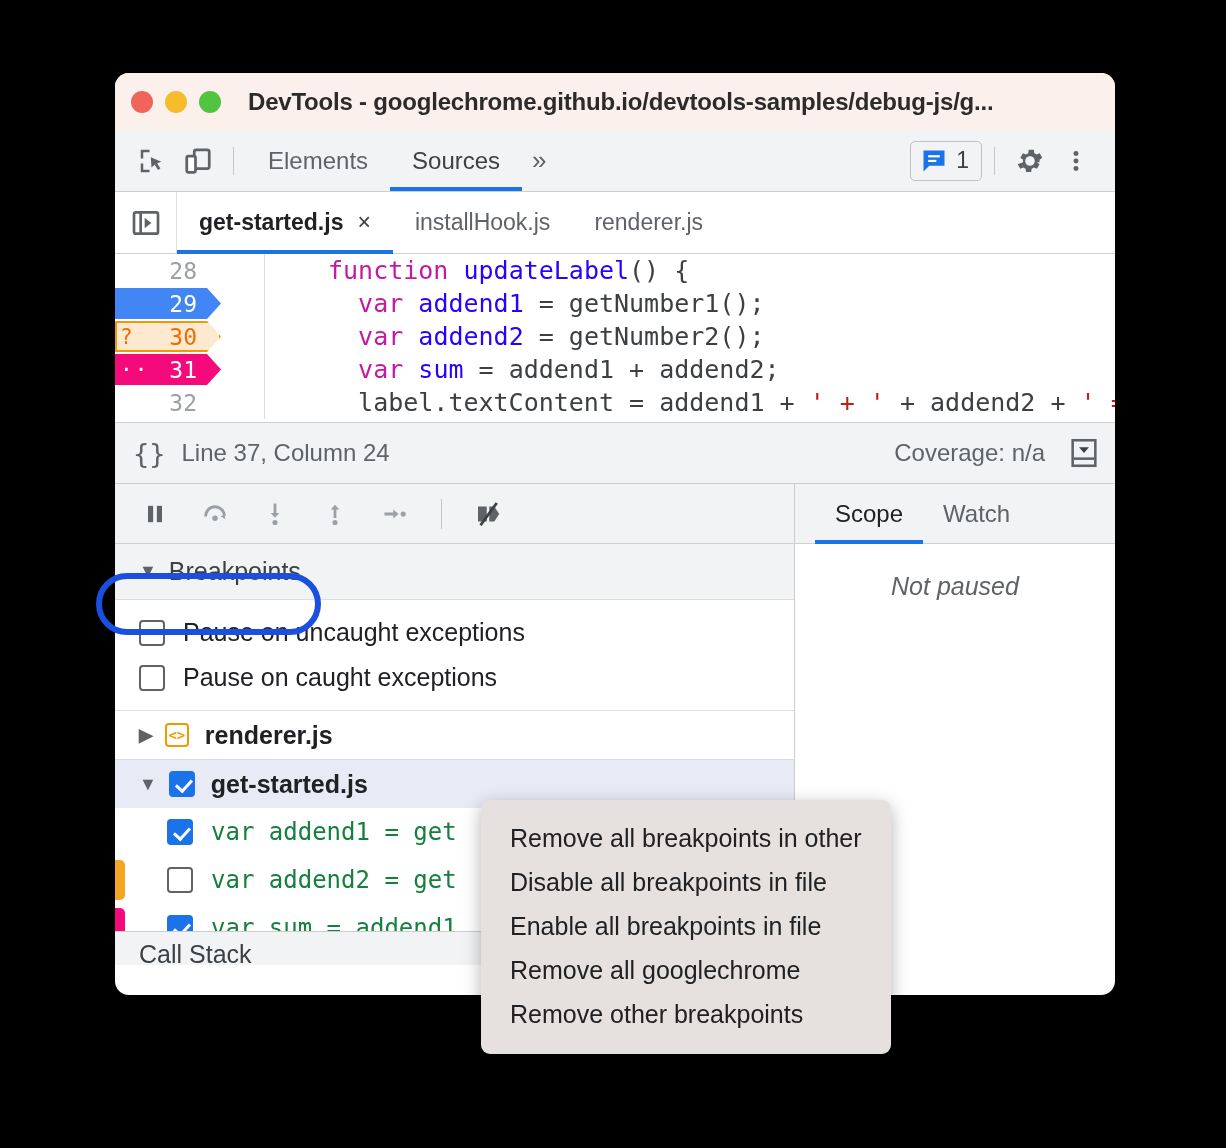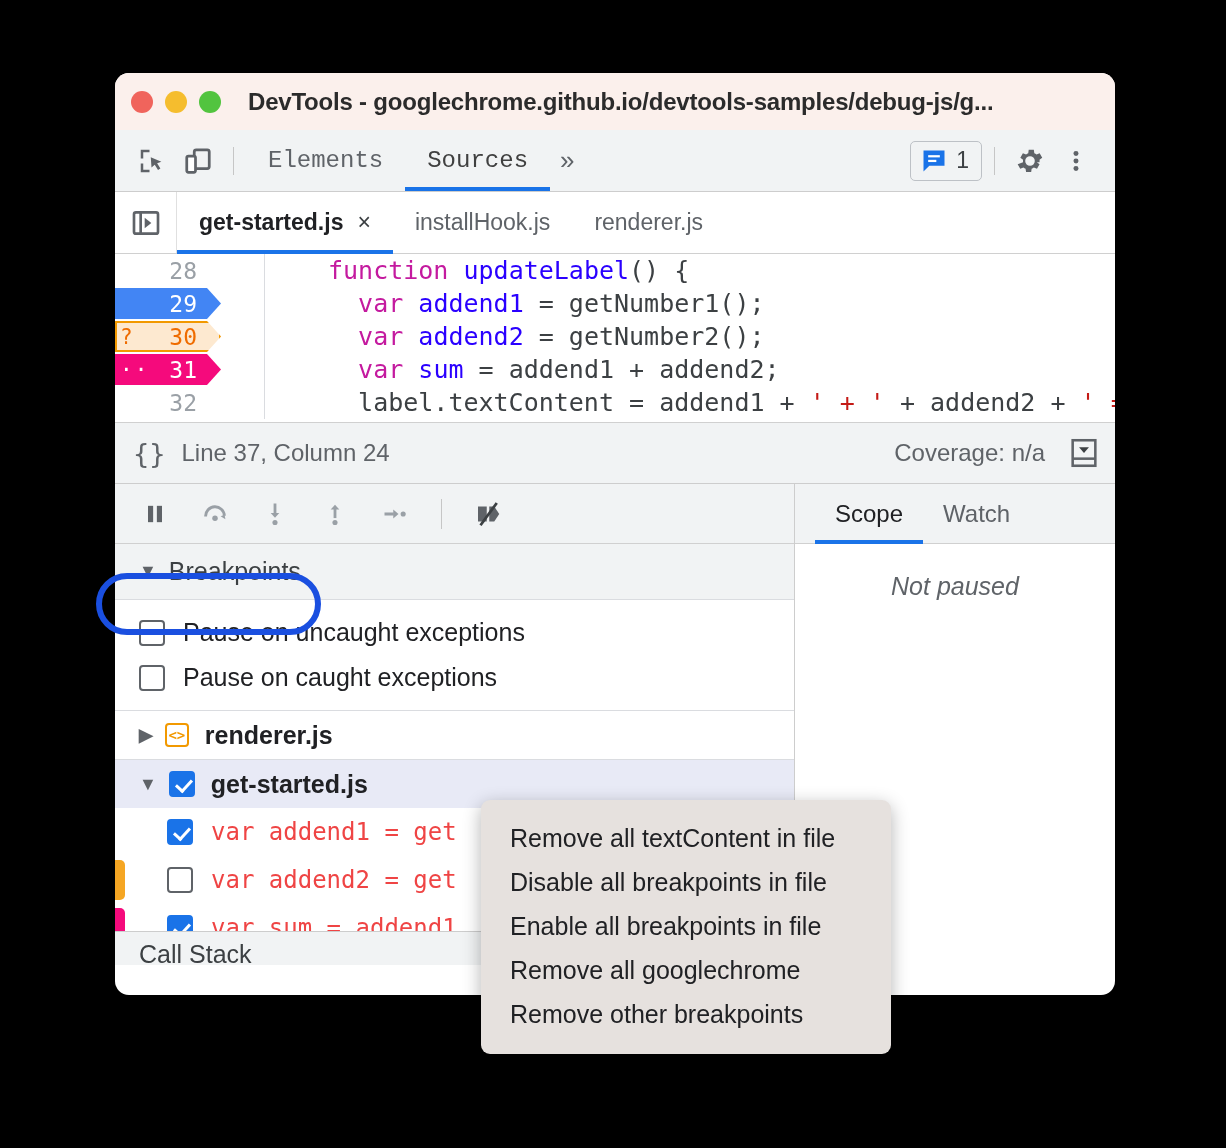--- a/index.html
+++ b/index.html
@@ -49,21 +49,21 @@
     position: relative;
   }
   .tb-icon {
     width: 46px; height: 46px;
     display: flex; align-items: center; justify-content: center;
     color: #5f6368;
   }
   .tb-sep {
     width: 1px; height: 28px; background: #c6c6c6; margin: 0 12px;
   }
-  .panel-tabs { display: flex; align-items: flex-end; height: 100%; font-family: Liberation Mono, monospace; }
+  .panel-tabs { display: flex; align-items: flex-end; height: 100%; }
   .panel-tab {
     font-size: 24px; color: #5f6368;
     padding: 0 22px; height: 100%;
     display: flex; align-items: center;
     position: relative;
   }
   .panel-tab.active { color: #404040; }
   .panel-tab.active::after {
     content: ""; position: absolute;
     left: 0; right: 0; bottom: 0; height: 4px; background: #1a73e8;
@@ -225,21 +225,21 @@
   .bp-file-row.selected { background: #e8eaf6; }
   .code-icon {
     width: 24px; height: 24px; min-width: 24px;
     border: 2px solid #f29900; border-radius: 4px;
     display: flex; align-items: center; justify-content: center;
     color: #f29900; font-size: 14px; font-family: "DejaVu Sans Mono", monospace;
     margin-right: 16px;
   }
   .bp-item-row {
     height: 48px; display: flex; align-items: center; padding-left: 52px;
-    font-size: 24px; color: #ef4444;
+    font-size: 24px; color: #15803d;
     font-family: "DejaVu Sans Mono", monospace;
     position: relative; white-space: nowrap;
   }
   .edge-mark {
     position: absolute; left: 0; top: 4px; bottom: 4px; width: 10px;
     border-radius: 0 5px 5px 0;
   }
   .edge-orange { background: #f5a623; }
   .edge-pink { background: #f50a7c; }
 
@@ -562,20 +562,20 @@
       <svg width="34" height="22" viewBox="0 0 24 16">
           <path d="M3 3l9 9 9-9" fill="none" stroke="#5f6368" stroke-width="3"></path>
         </svg>
     </span>
 
   </div>
 
   <div class="hl-ring"></div>
 
   <div class="ctx-menu">
-    <div class="ctx-item">Remove all textContent in file</div>
+    <div class="ctx-item">Remove all breakpoints in other</div>
     <div class="ctx-item">Disable all breakpoints in file</div>
     <div class="ctx-item">Enable all breakpoints in file</div>
     <div class="ctx-item">Remove all googlechrome</div>
     <div class="ctx-item">Remove other breakpoints</div>
   </div>
 
 </div>
 
 </body></html>

